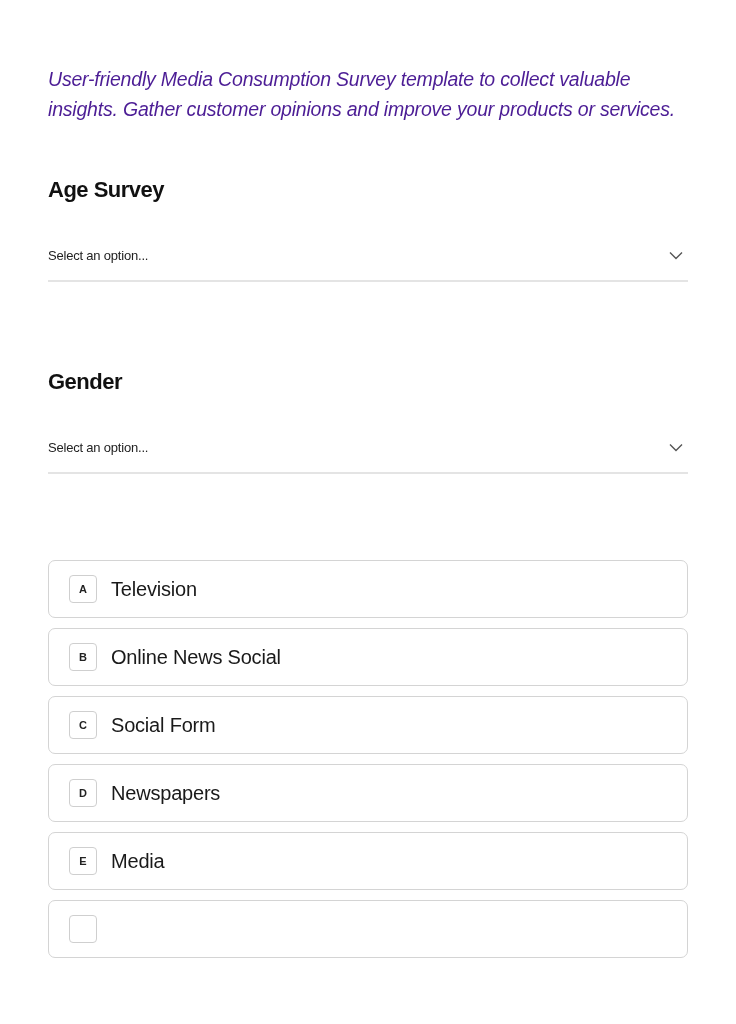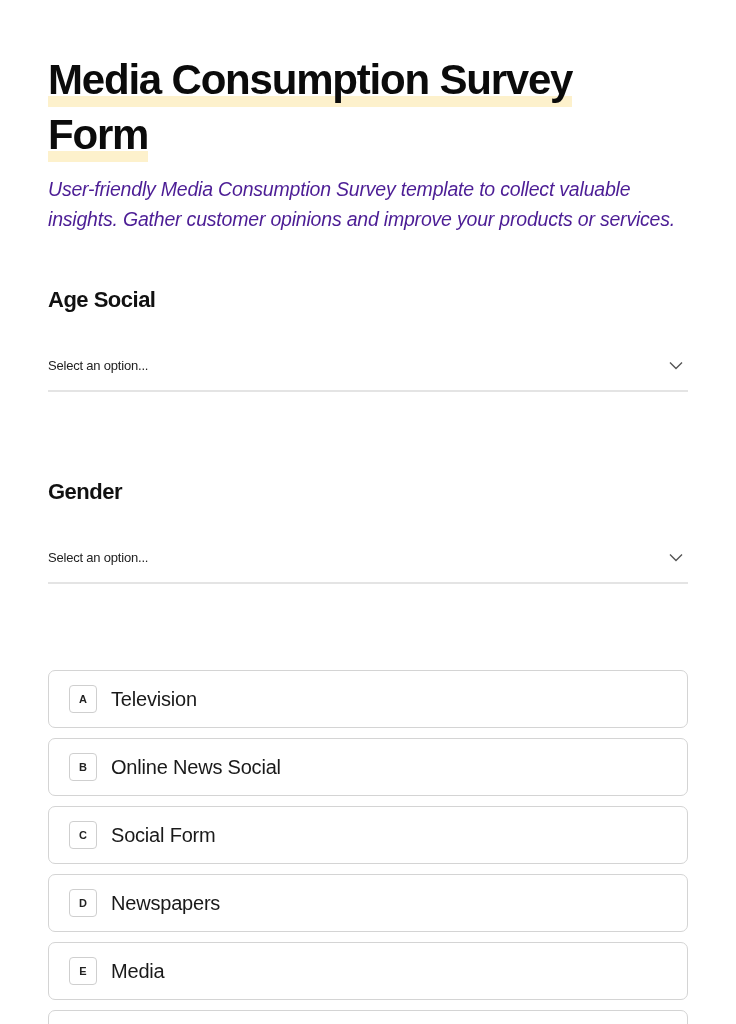--- a/index.html
+++ b/index.html
@@ -105,26 +105,25 @@
       font-size: 20px;
       color: #1a1a1a;
       letter-spacing: -0.2px;
     }
   </style>
 </head>
 <body>
 
 <div class="page">
 
-  <h1 class="title"><span class="hl">Media Consumption Survey</span><br><span class="hl">Form</span></h1>
 
   <p class="subtitle">User-friendly Media Consumption Survey template to collect valuable insights. Gather customer opinions and improve your products or services.</p>
 
   <div class="field">
-    <div class="field-label">Age Social</div>
+    <div class="field-label">Age Survey</div>
     <div class="select">
       <span class="select-value">Select an option...</span>
       <span class="chevron">
         <svg width="14" height="9" viewBox="0 0 14 9">
             <polyline points="1,1.5 7,7.5 13,1.5" fill="none" stroke="#555555" stroke-width="1.4"></polyline>
           </svg>
       </span>
     </div>
   </div>
 

